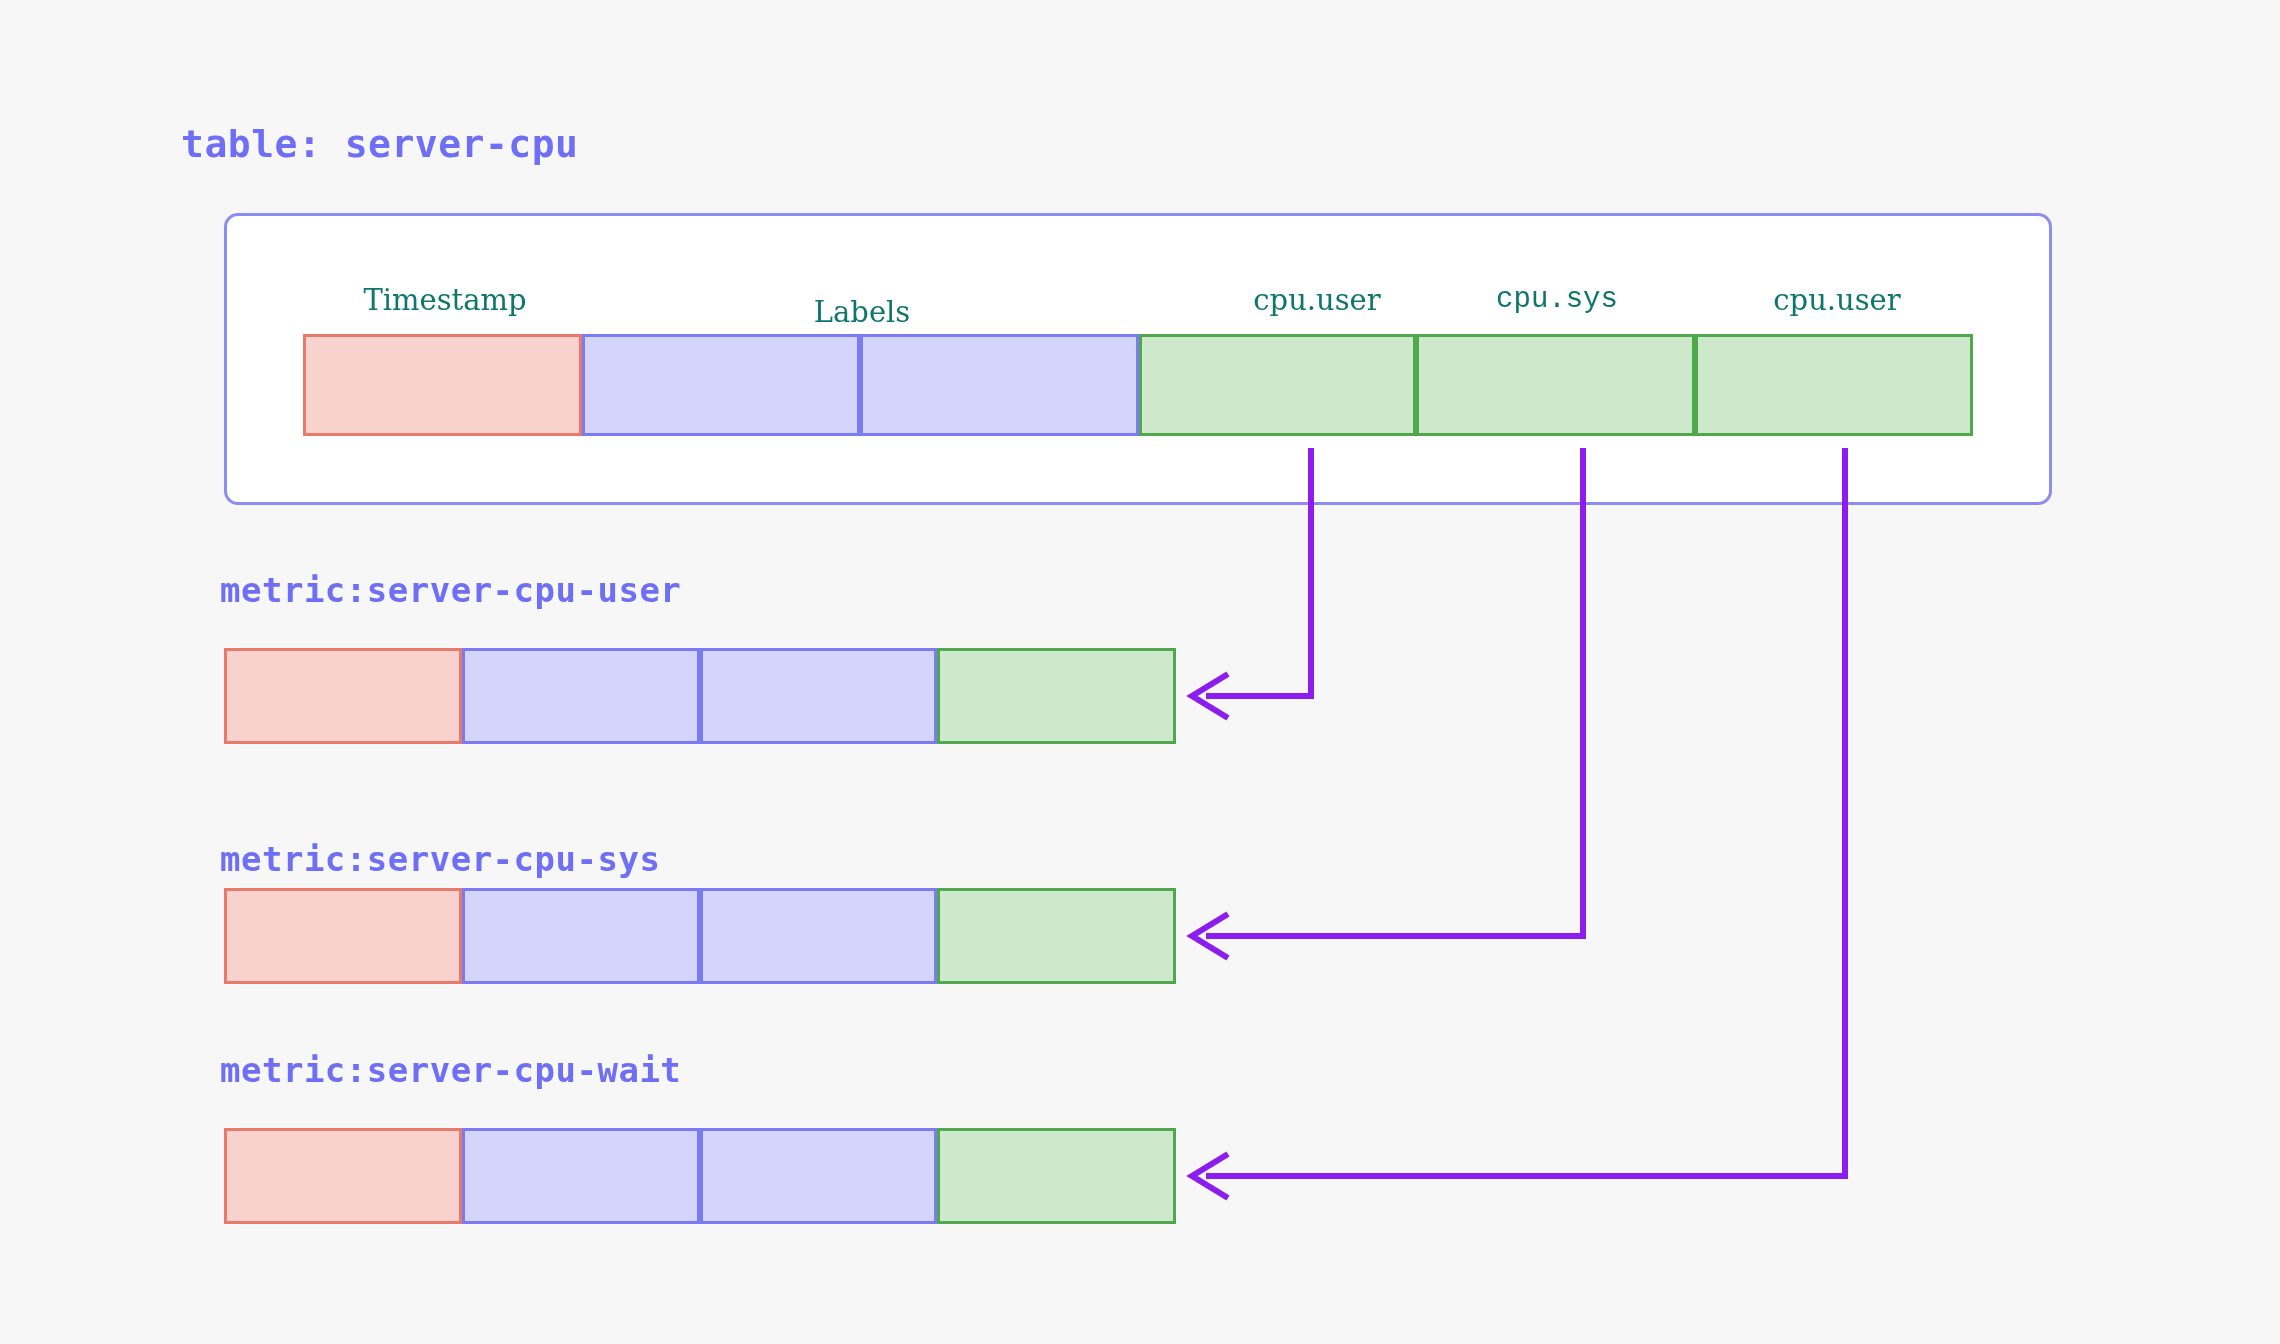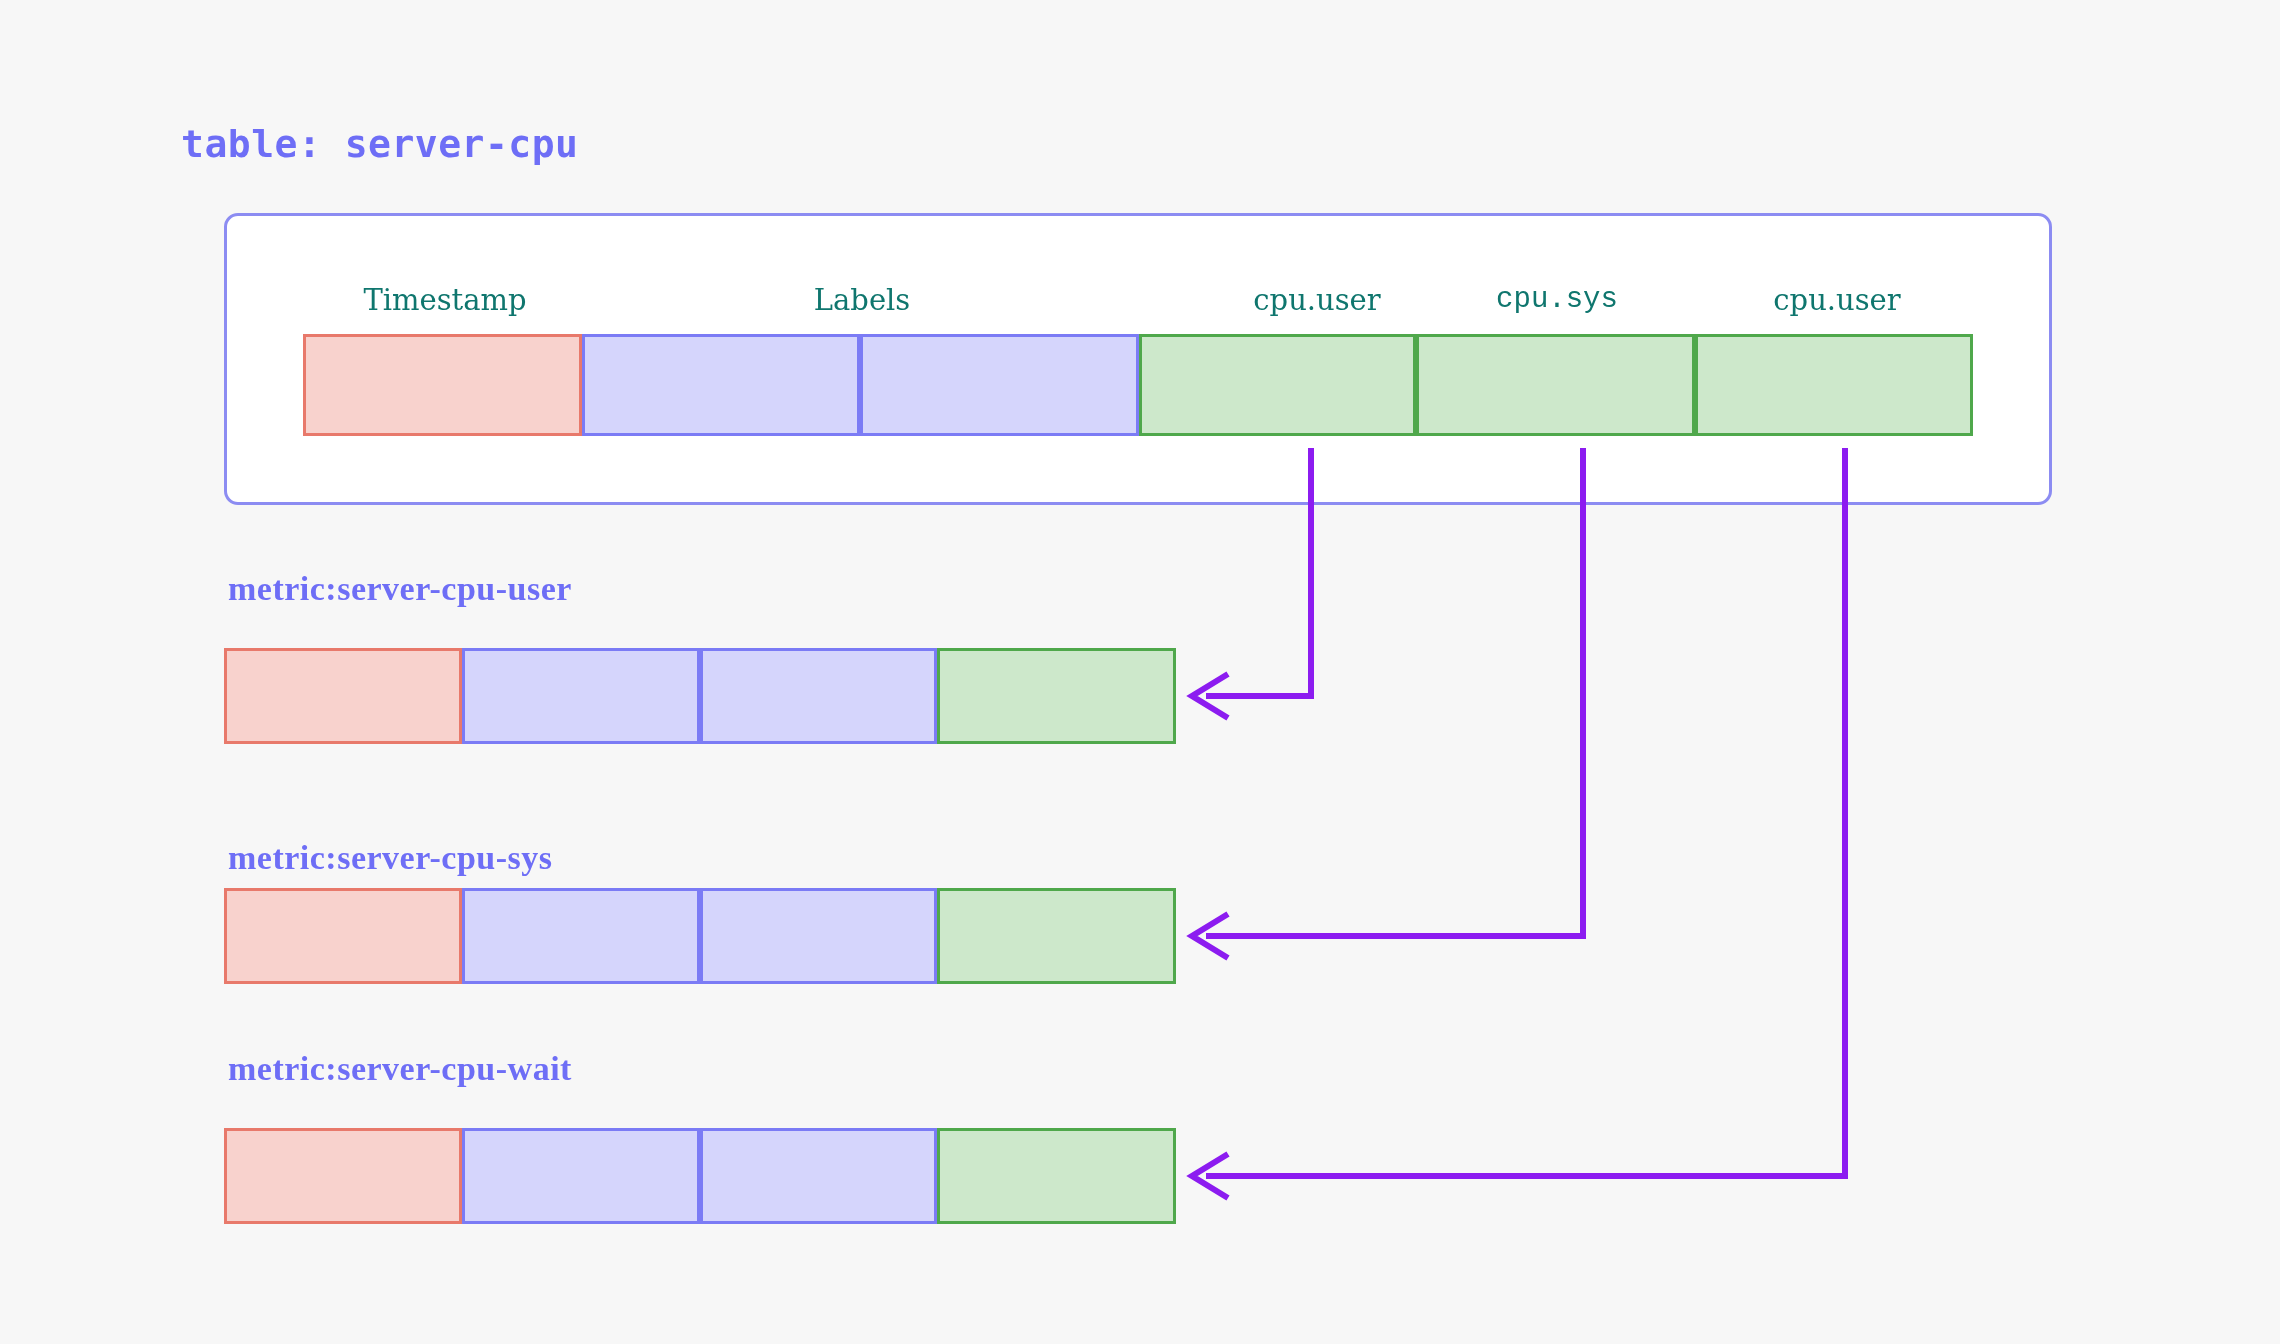--- a/index.html
+++ b/index.html
@@ -30,22 +30,21 @@
     letter-spacing: 0.5px;
     white-space: pre;
   }
   #table-title {
     left: 181px;
     top: 122px;
     font-size: 38px;
   }
   .metric-title {
     font-size: 34px;
-    left: 228px;
-    font-family: Liberation Serif, serif;
+    left: 220px;
   }
   #metric-title-0 { top: 570px; }
   #metric-title-1 { top: 810px; margin-top: 29px; }
   #metric-title-2 { top: 1050px; }
 
   
   #table-card {
     position: absolute;
     left: 224px;
     top: 213px;
@@ -106,21 +105,21 @@
 <body>
 
 <div id="canvas">
 
   <div id="table-title" class="title-mono">table: server-cpu</div>
 
   <div id="table-card"></div>
 
   <div id="column-headers">
       <div class="col-header" style="left: 445px;">Timestamp</div>
-      <div class="col-header" style="left: 862px;">Labels</div>
+      <div class="col-header" style="left: 862px; margin-top: 12px;">Labels</div>
       <div class="col-header" style="left: 1317px;">cpu.user</div>
       <div class="col-header" style="left: 1557px; font-family: Liberation Mono, monospace;">cpu.sys</div>
       <div class="col-header" style="left: 1837px;">cpu.user</div>
     </div>
 
   <div id="table-row">
       <div class="table-row-cell" style="left: 303px; width: 279px; background: rgb(248, 210, 205); border: 3px solid rgb(232, 121, 107);"></div>
       <div class="table-row-cell" style="left: 582px; width: 278px; background: rgb(213, 213, 252); border: 3px solid rgb(123, 123, 245);"></div>
       <div class="table-row-cell" style="left: 860px; width: 279px; background: rgb(213, 213, 252); border: 3px solid rgb(123, 123, 245);"></div>
       <div class="table-row-cell" style="left: 1139px; width: 277px; background: rgb(205, 232, 203); border: 3px solid rgb(79, 168, 75);"></div>

